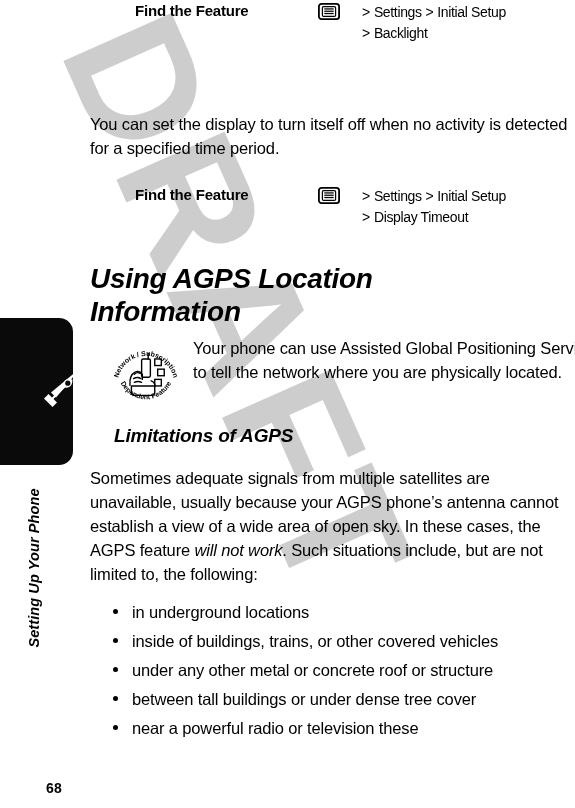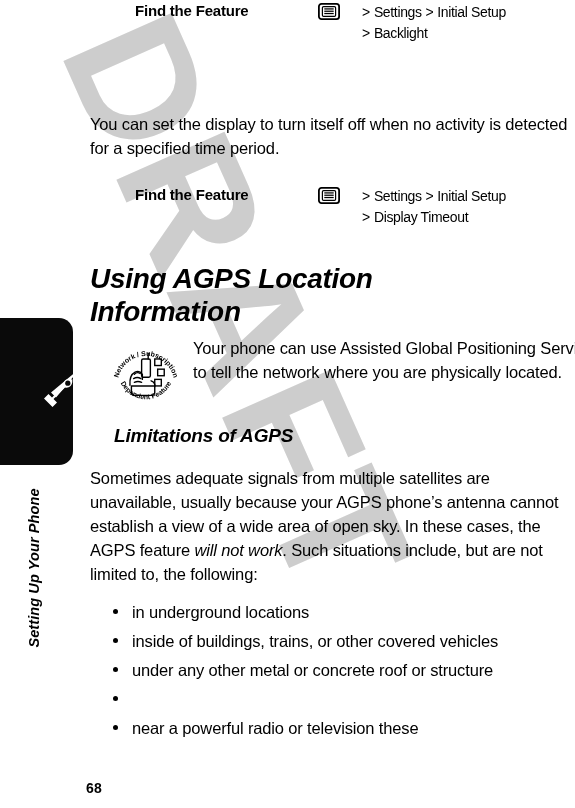--- a/index.html
+++ b/index.html
@@ -81,21 +81,20 @@
     transform: rotate(-90deg);
     white-space: nowrap;
   }
   #page-number {
     position: absolute;
     left: 46px;
     top: 780px;
     font-size: 14px;
     font-weight: bold;
     letter-spacing: 0.3px;
-    margin-left: 40px;
   }
 
   
   .ftf {
     position: absolute;
     left: 90px;
     width: 485px;
   }
   .ftf-label {
     position: absolute;
@@ -334,20 +333,21 @@
     <div class="bullet-row">
       <span class="bullet-dot"></span>
       <span class="bullet-text">inside of buildings, trains, or other covered vehicles</span>
     </div>
     <div class="bullet-row">
       <span class="bullet-dot"></span>
       <span class="bullet-text">under any other metal or concrete roof or structure</span>
     </div>
     <div class="bullet-row">
       <span class="bullet-dot"></span>
+      <span class="bullet-text">between tall buildings or under dense tree cover</span>
     </div>
     <div class="bullet-row">
       <span class="bullet-dot"></span>
       <span class="bullet-text">near a powerful radio or television these</span>
     </div>
   </div>
 
   <div id="chapter-tab"></div>
   <svg id="chapter-tab-icon" viewBox="0 0 44 56">
     <g fill="#ffffff">

